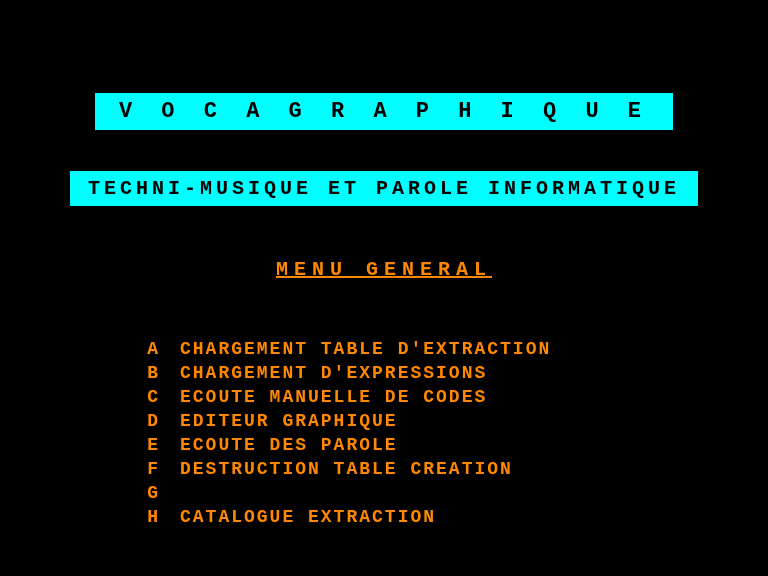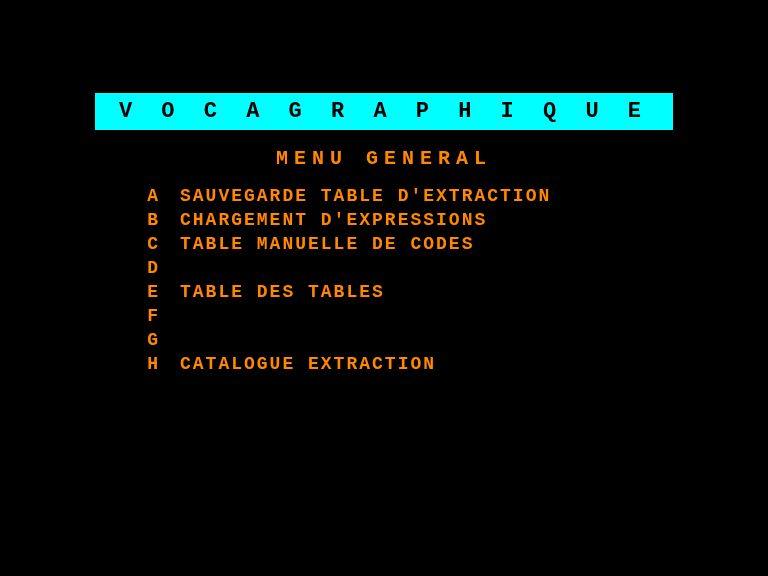--- a/index.html
+++ b/index.html
@@ -1,18 +1,19 @@
 <!DOCTYPE html>
 <html><head>
   <meta charset="utf-8">
   <style>
     * {
       margin: 0;
       padding: 0;
       box-sizing: border-box;
+      gap: 24px;
     }
 
     body {
       background-color: #000000;
       width: 768px;
       height: 576px;
       overflow: hidden;
       display: flex;
       flex-direction: column;
       align-items: center;
@@ -48,21 +49,22 @@
       letter-spacing: 4px;
       padding: 6px 18px;
       margin-bottom: 28px;
     }
 
     .menu-title {
       color: #ff8800;
       font-size: 20px;
       font-weight: bold;
       letter-spacing: 6px;
-      margin-bottom: 16px;
+      margin-bottom: 34px;
+      text-decoration: underline;
     }
 
     .menu-items {
       display: flex;
       flex-direction: column;
       gap: 4px;
       align-self: flex-start;
       margin-left: 120px;
     }
 
@@ -92,45 +94,50 @@
   </style>
 </head>
 <body>
 
 <div class="screen">
 
   <div class="title-box">
     <span>V O C A G R A P H I Q U E</span>
   </div>
 
+  <div class="subtitle-box">
+    <span>TECHNI-MUSIQUE ET PAROLE INFORMATIQUE</span>
+  </div>
 
   <div class="menu-title">MENU   GENERAL</div>
 
   <div class="menu-items">
   <div class="menu-item">
         <span class="menu-key">A</span>
-        <span class="menu-label">SAUVEGARDE TABLE D'EXTRACTION</span>
+        <span class="menu-label">CHARGEMENT TABLE D'EXTRACTION</span>
       </div>
       <div class="menu-item">
         <span class="menu-key">B</span>
         <span class="menu-label">CHARGEMENT D'EXPRESSIONS</span>
       </div>
       <div class="menu-item">
         <span class="menu-key">C</span>
-        <span class="menu-label">TABLE MANUELLE DE CODES</span>
+        <span class="menu-label">ECOUTE MANUELLE DE CODES</span>
       </div>
       <div class="menu-item">
         <span class="menu-key">D</span>
+        <span class="menu-label">EDITEUR GRAPHIQUE</span>
       </div>
       <div class="menu-item">
         <span class="menu-key">E</span>
-        <span class="menu-label">TABLE DES TABLES</span>
+        <span class="menu-label">ECOUTE DES PAROLE</span>
       </div>
       <div class="menu-item">
         <span class="menu-key">F</span>
+        <span class="menu-label">DESTRUCTION TABLE CREATION</span>
       </div>
       <div class="menu-item">
         <span class="menu-key">G</span>
       </div>
       <div class="menu-item">
         <span class="menu-key">H</span>
         <span class="menu-label">CATALOGUE EXTRACTION</span>
       </div>
     </div>
 

